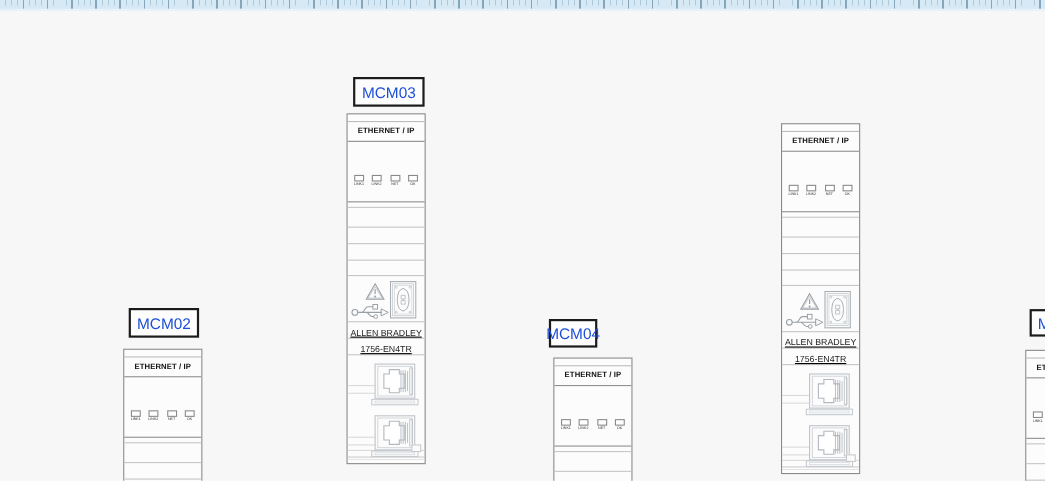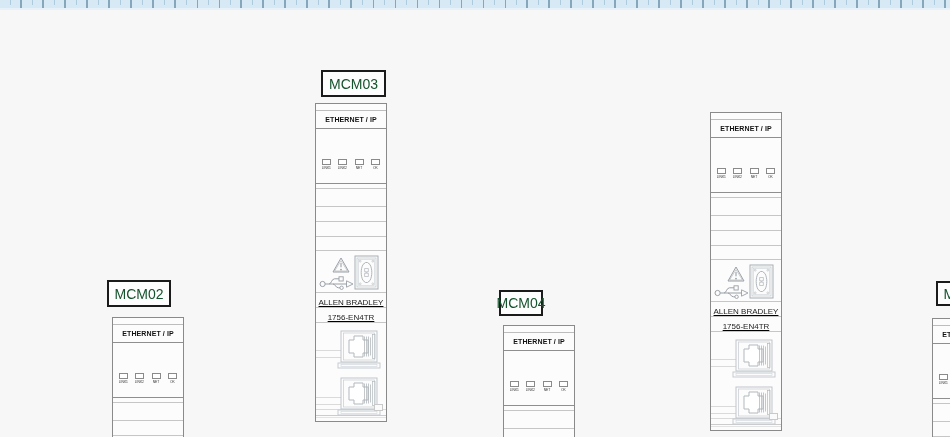--- a/index.html
+++ b/index.html
@@ -8,21 +8,21 @@
   
   .ruler{position:absolute;top:0;left:0;width:950px;height:8px;background-color:#d7e9f5;
     background-image:
       repeating-linear-gradient(to right,transparent 0 20.5px,#86a6bc 20.5px 22px),
       repeating-linear-gradient(to right,transparent 0 4.6px,#aecadd 4.6px 5.5px);
     background-size:auto 8px,auto 5px;background-repeat:repeat-x;
     border-bottom:2px solid #e6f1fa;}
 
   
   .tag-box{position:absolute;box-sizing:border-box;border:2px solid #1b1b1b;background:#fdfdfd;
-    display:flex;align-items:center;justify-content:center;font-size:14px;color:#14532d;z-index:3;}
+    display:flex;align-items:center;justify-content:center;font-size:14px;color:#1d4ed8;z-index:3;}
 
   
   .module{position:absolute;box-sizing:border-box;width:72px;background:#fcfcfc;border:1px solid #8a8a8a;z-index:2;}
   .m-strip{height:6px;border-bottom:1px solid #bdbdbd;}
   .m-header{height:17px;border-bottom:1px solid #8f8f8f;display:flex;align-items:center;justify-content:center;}
   .m-header span{font-size:7px;font-weight:bold;color:#111;letter-spacing:.1px;white-space:nowrap;}
   .m-leds{height:54px;border-bottom:1px solid #8f8f8f;position:relative;}
   .led-row{position:absolute;left:3px;right:3px;top:30px;display:flex;justify-content:space-between;}
   .led-col{display:flex;flex-direction:column;align-items:center;width:15px;}
   .led{width:9px;height:6px;box-sizing:border-box;border:1px solid #8a8a8a;background:#fff;}
@@ -85,21 +85,21 @@
       <rect x="35.5" y="4.5" width="2.5" height="24" fill="none" stroke="#b3b9be" stroke-width="0.7"></rect>
       <rect x="1" y="33" width="42" height="5" fill="none" stroke="#c6cbd0"></rect>
       <rect x="4" y="34.6" width="36" height="1.8" fill="none" stroke="#d4d9de" stroke-width="0.7"></rect>
     </symbol>
   </defs>
 </svg>
 
 <div class="canvas">
   <div class="ruler"></div>
 
-  <div class="tag-box" style="left:107px;top:280px;width:64px;height:27px">
+  <div class="tag-box" style="left:117px;top:280px;width:64px;height:27px">
     <span>MCM02</span>
   </div>
   <div class="module" style="left:112px;top:317px">
     <div class="m-strip"></div>
     <div class="m-header">
         <span>ETHERNET / IP</span>
       </div>
     <div class="m-leds">
       <div class="led-row">
         <div class="led-col">

